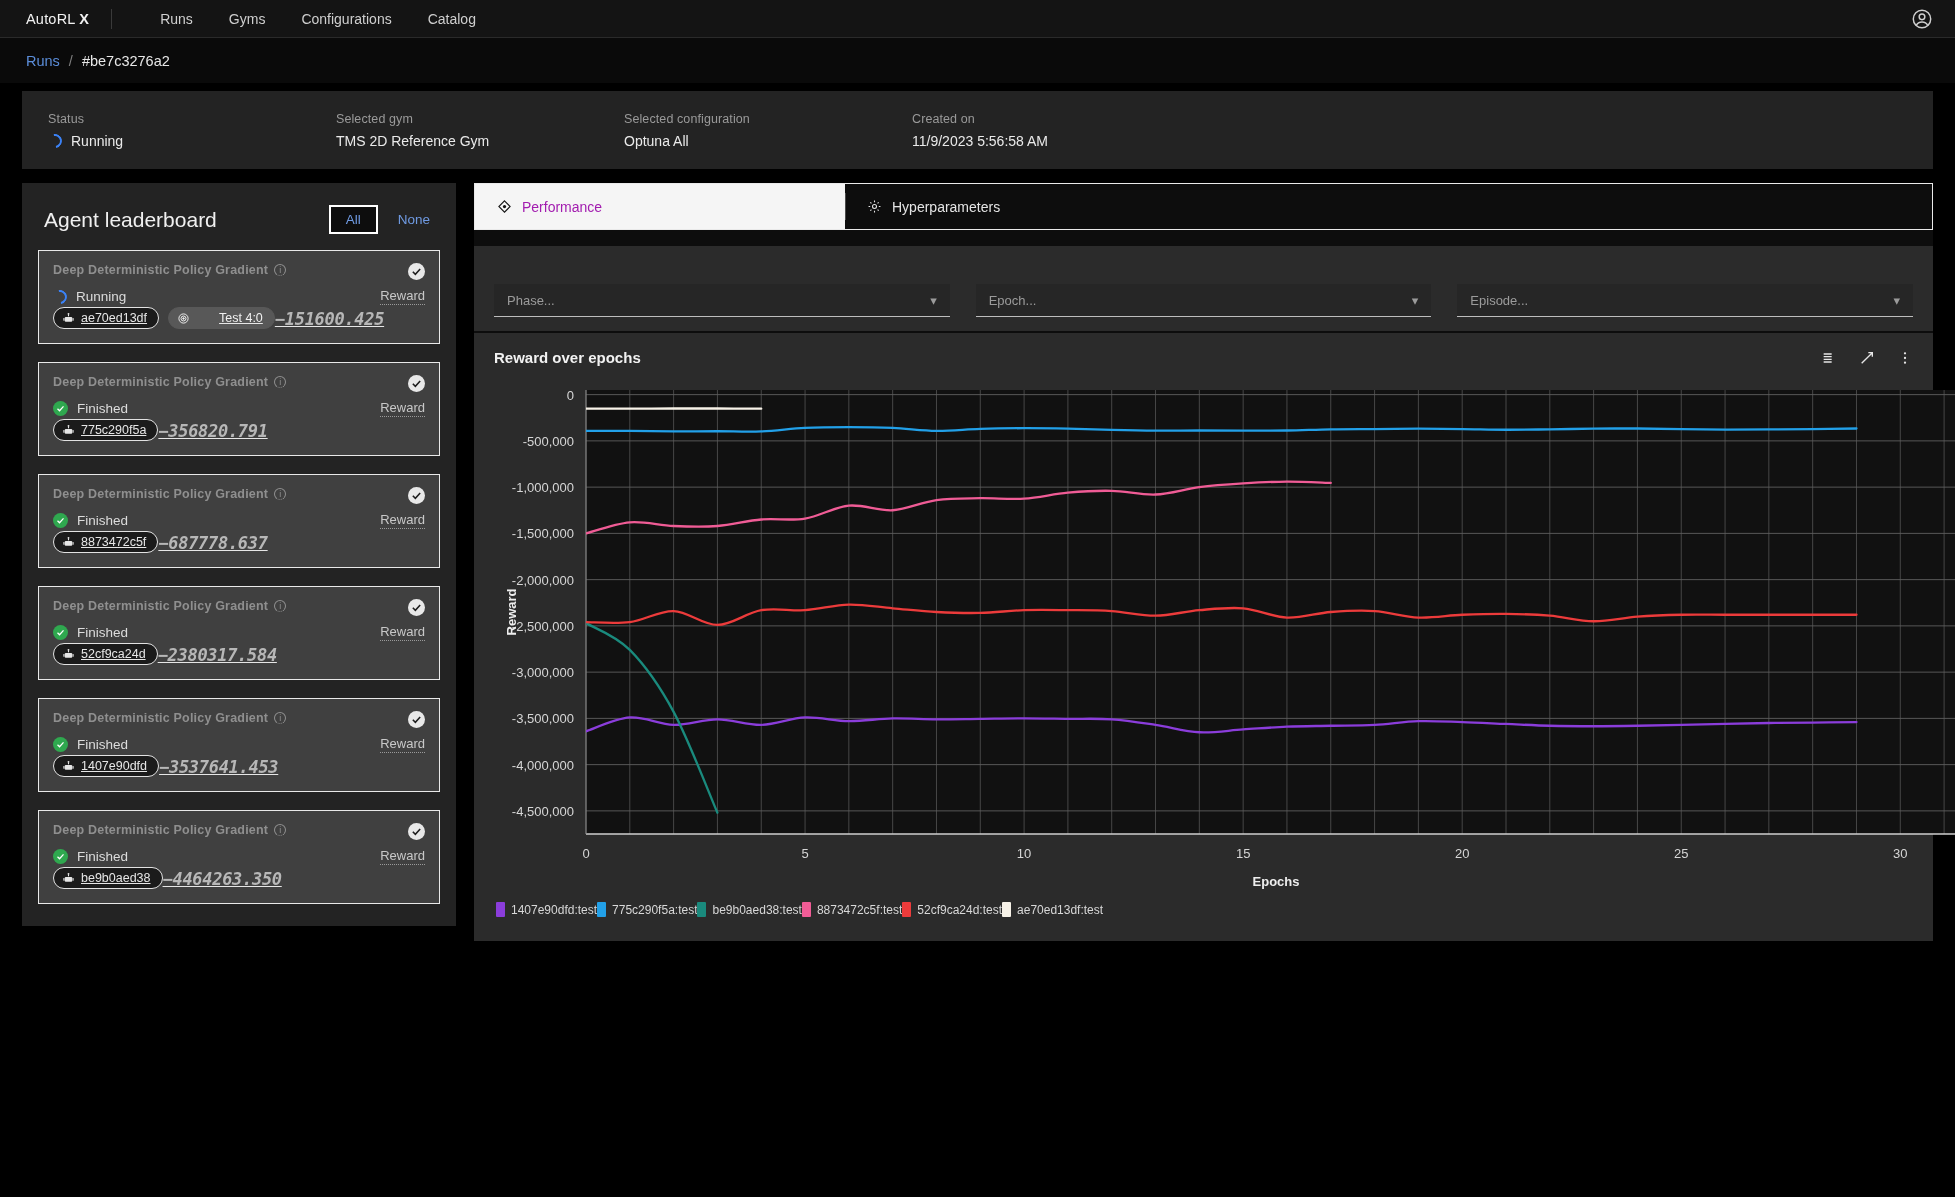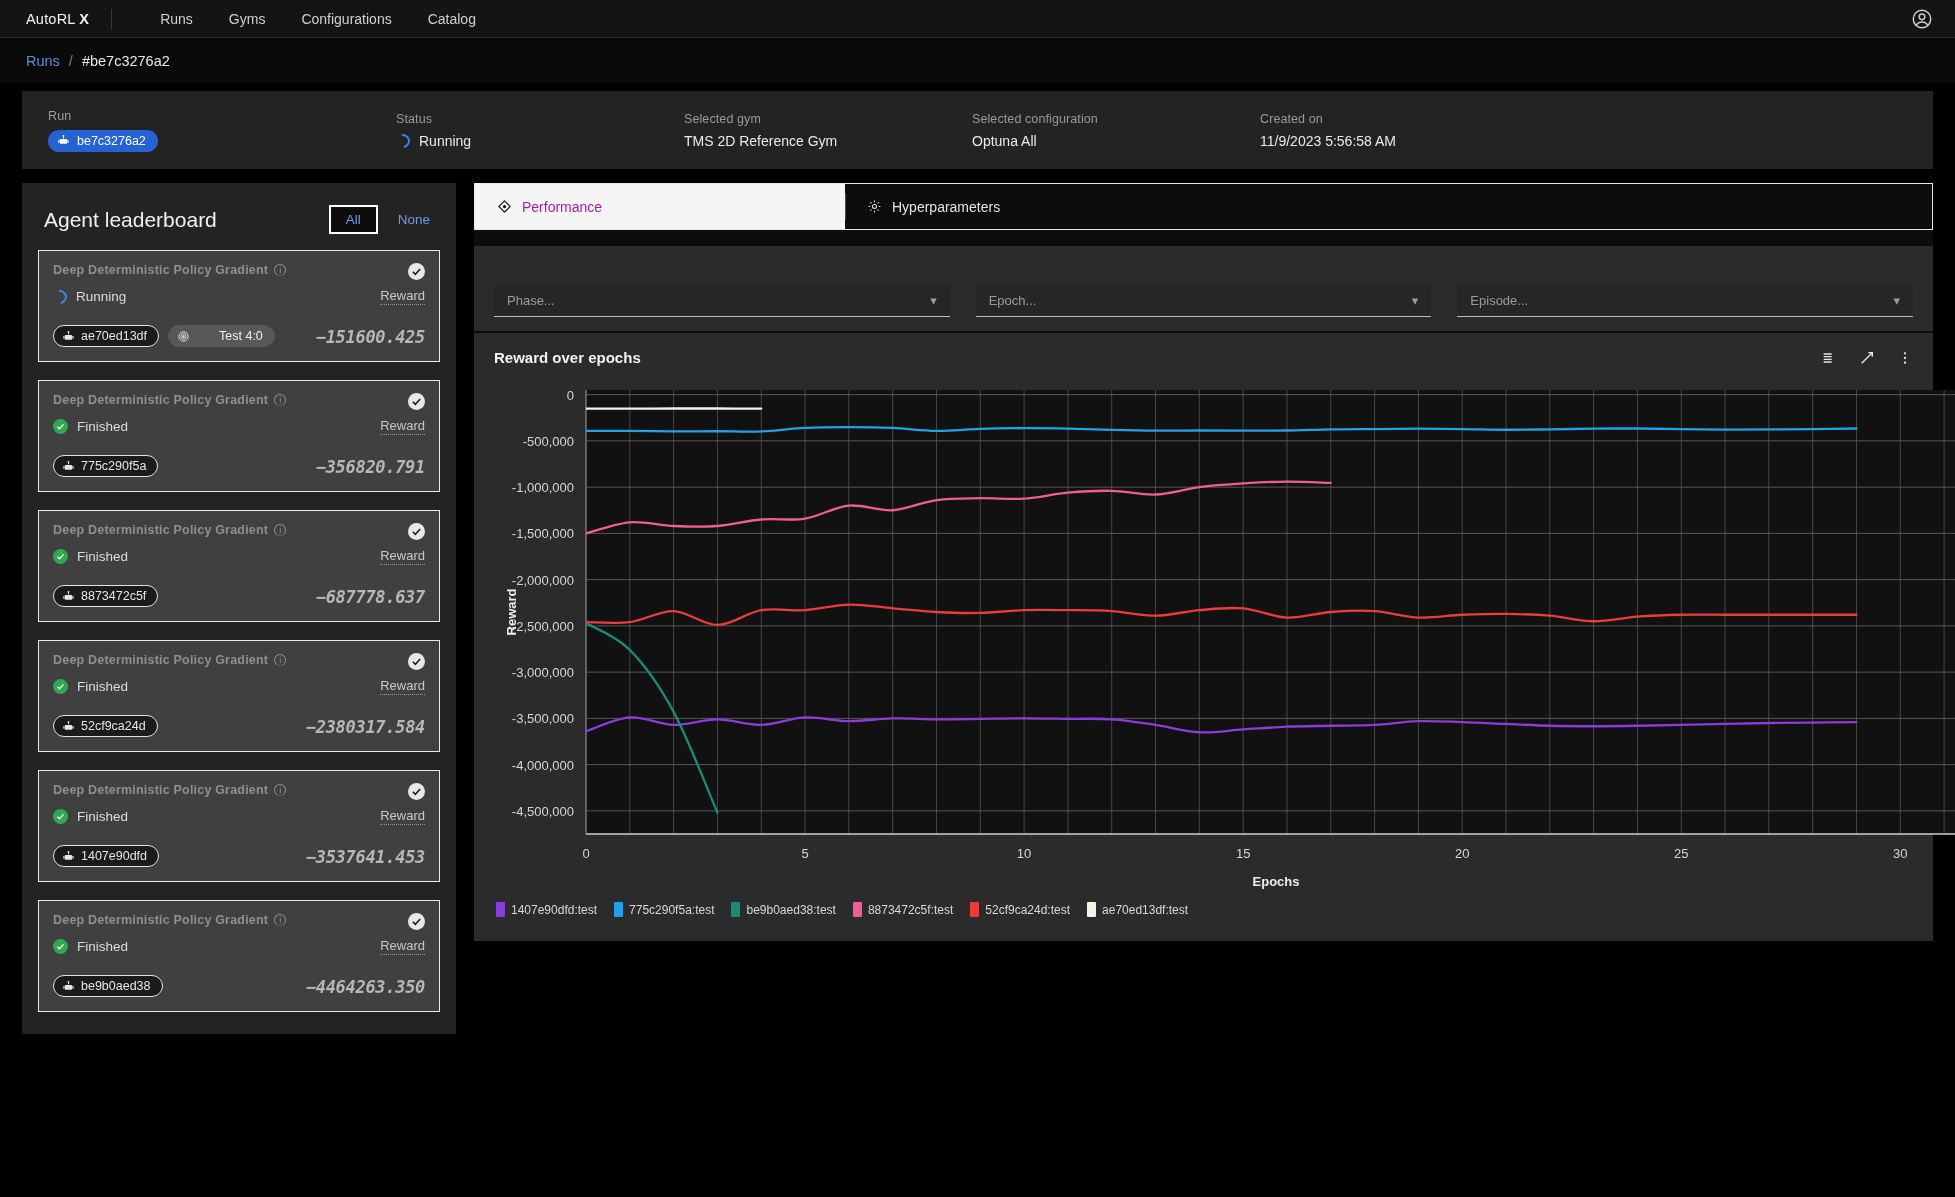--- a/index.html
+++ b/index.html
@@ -117,21 +117,21 @@
   .ac-state { display: flex; align-items: center; gap: 9px; font-size: 13.5px; color: #dcdcdc; }
   .dot-ok {
     width: 15px; height: 15px; border-radius: 50%; background: #2fa84f;
     display: flex; align-items: center; justify-content: center;
   }
   .dot-ok svg { width: 9px; height: 9px; }
   .reward-lbl {
     font-size: 13px; color: #c8c8c8;
     border-bottom: 1px dotted #9a9a9a; padding-bottom: 1px; cursor: help;
   }
-  .ac-row3 { display: flex; align-items: flex-end; justify-content: space-between; margin-top: 20px; }
+  .ac-row3 { display: flex; align-items: flex-end; margin-top: 2px; text-decoration: underline; }
   .chips { display: flex; align-items: center; gap: 9px; }
   .chip {
     display: inline-flex; align-items: center; gap: 6px;
     border: 1px solid #e2e2e2; background: #1b1b1b; color: #e6e6e6;
     border-radius: 13px; padding: 3px 11px 3px 8px; font-size: 12.5px; cursor: pointer;
   }
   .chip.grey { background: #585858; border-color: #585858; color: #f0f0f0; gap: 29px; }
   .reward-val {
     font-family: "DejaVu Sans Mono", monospace;
     font-size: 17px; font-style: italic; font-weight: 700; color: #b7b7b7;
@@ -168,21 +168,21 @@
 
   .chartcard { background: #2b2b2b; margin-top: 2px; padding: 16px 20px 14px 20px; }
   .chart-head { display: flex; align-items: center; justify-content: space-between; }
   .chart-title { font-size: 15px; font-weight: 700; color: #f2f2f2; }
   .chart-tools { display: flex; align-items: center; gap: 22px; }
   .chart-tools svg { width: 16px; height: 16px; cursor: pointer; }
 
   .plotwrap { position: relative; height: 520px; margin-top: 10px; }
   .plotwrap svg { display: block; }
 
-  .legend { display: flex; align-items: center; gap: 17px; padding: 6px 0 10px 2px; flex-wrap: wrap; }
+  .legend { display: flex; align-items: center; padding: 6px 0 10px 2px; flex-wrap: wrap; }
   .leg-item { display: flex; align-items: center; gap: 6px; cursor: pointer; }
   .leg-sw { width: 9px; height: 15px; border-radius: 1px; }
   .leg-txt { font-size: 12px; color: #d8d8d8; }
 </style>
 </head>
 <body>
 
 <div class="topnav">
   <div class="brand">
     <span>AutoRL </span><b>X</b>
@@ -203,33 +203,20 @@
   </div>
 </div>
 
 <div class="breadcrumb">
   <span class="crumb-link">Runs</span>
   <span class="crumb-sep">/</span>
   <span class="crumb-cur">#be7c3276a2</span>
 </div>
 
 <div class="summary">
-  <div class="sum-col c1">
-    <div class="sum-label">Run</div>
-    <div class="run-chip">
-      <svg viewBox="0 0 24 24" width="13" height="13" fill="#ffffff">
-        <rect x="5" y="9" width="14" height="9" rx="2"></rect>
-          <rect x="11" y="4" width="2" height="4"></rect>
-        <circle cx="12" cy="3.4" r="1.7"></circle>
-          <rect x="2.5" y="11" width="2" height="5" rx="1"></rect>
-          <rect x="19.5" y="11" width="2" height="5" rx="1"></rect>
-      </svg>
-      <span>be7c3276a2</span>
-    </div>
-  </div>
   <div class="sum-col c2">
     <div class="sum-label">Status</div>
     <div class="status-row">
       <div class="spinner"></div>
       <div class="sum-value">Running</div>
     </div>
   </div>
   <div class="sum-col c3">
     <div class="sum-label">Selected gym</div>
     <div class="sum-value">TMS 2D Reference Gym</div>

